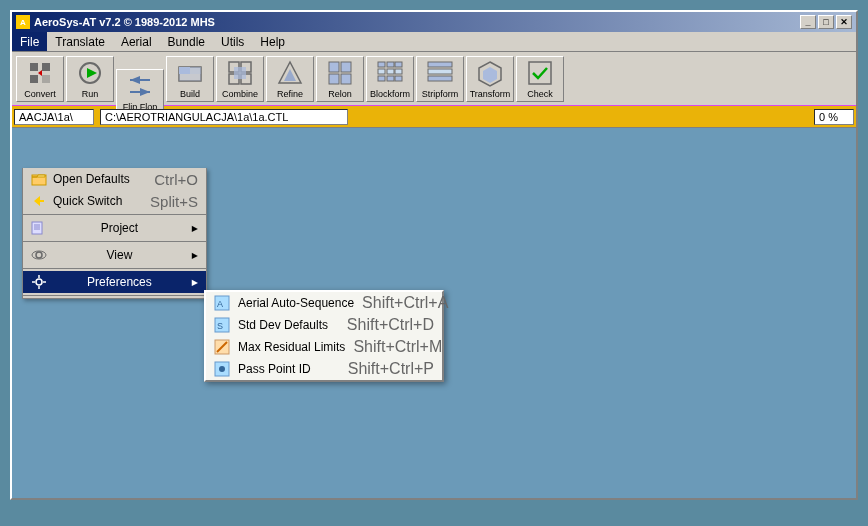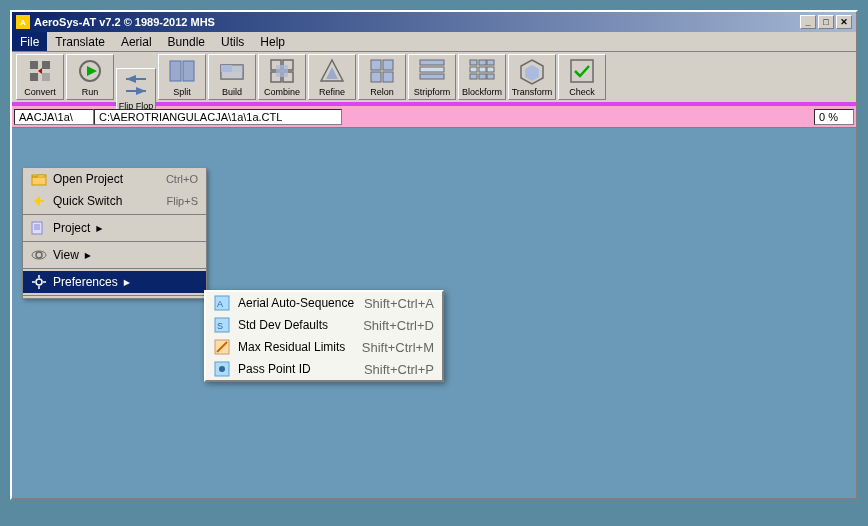--- a/index.html
+++ b/index.html
@@ -92,21 +92,21 @@
       color: white;
     }
 
     
     .toolbar {
       background: #d4d0c8;
       height: 54px;
       display: flex;
       align-items: center;
       padding: 2px 4px;
-      border-bottom: 4px solid #d946ef;
+      border-bottom: 1px solid #d946ef;
       gap: 2px;
     }
     .tool-btn {
       width: 48px;
       height: 46px;
       background: #d4d0c8;
       border: 1px solid #ffffff;
       border-right-color: #808080;
       border-bottom-color: #808080;
       display: flex;
@@ -125,28 +125,28 @@
       justify-content: center;
       font-size: 16px;
     }
     .tool-label {
       font-size: 9px;
       text-align: center;
     }
 
     
     .addressbar {
-      background: #f9a8d4;
+      background: #eab308;
       height: 22px;
       display: flex;
       align-items: center;
       border-bottom: 1px solid #808080;
       font-size: 11px;
       padding: 0 2px;
-      gap: 0;
+      gap: 6px;
     }
     .address-field {
       background: white;
       border: 1px inset #808080;
       height: 16px;
       display: flex;
       align-items: center;
       padding: 0 4px;
       font-size: 11px;
     }
@@ -185,26 +185,26 @@
       display: flex;
       align-items: center;
       padding: 3px 8px;
       cursor: pointer;
       gap: 6px;
       white-space: nowrap;
       font-size: 12px;
       height: 22px;
     }
     .dropdown-item.has-submenu {
-      justify-content: flex-start;
+      justify-content: space-between;
     }
     .dropdown-item .shortcut {
       margin-left: auto;
       color: #666;
-      font-size: 11px;
+      font-size: 15px;
       text-align: right;
     }
     .dropdown-item .item-icon {
       width: 16px;
       height: 16px;
       display: flex;
       align-items: center;
       justify-content: center;
       flex-shrink: 0;
     }
@@ -239,21 +239,21 @@
       padding: 3px 8px;
       cursor: pointer;
       gap: 8px;
       height: 22px;
       white-space: nowrap;
       font-size: 12px;
     }
     .pref-panel-item .shortcut {
       margin-left: auto;
       color: #666;
-      font-size: 13px;
+      font-size: 16px;
     }
     .pref-item-icon {
       width: 16px;
       height: 16px;
       flex-shrink: 0;
       display: flex;
       align-items: center;
       justify-content: center;
     }
 
@@ -307,41 +307,32 @@
     <div class="tool-btn">
       <div class="tool-icon">
         <svg width="28" height="28" viewBox="0 0 28 28">
           <circle cx="14" cy="14" r="10" fill="none" stroke="#6a6a6a" stroke-width="2"></circle>
           <polygon points="11,9 11,19 21,14" fill="#00aa00"></polygon>
         </svg>
       </div>
       <div class="tool-label">Run</div>
     </div>
 
-    <div class="tool-btn" style="width:40px;margin-top:27px;">
+    <div class="tool-btn" style="width:48px;margin-top:27px;">
       <div class="tool-icon">
         <svg width="28" height="28" viewBox="0 0 28 28">
           <polygon points="4,8 14,4 14,12" fill="#5577aa"></polygon>
           <polygon points="24,20 14,16 14,24" fill="#5577aa"></polygon>
           <line x1="4" y1="8" x2="24" y2="8" stroke="#5577aa" stroke-width="2"></line>
           <line x1="4" y1="20" x2="24" y2="20" stroke="#5577aa" stroke-width="2"></line>
         </svg>
       </div>
       <div class="tool-label">Flip Flop</div>
     </div>
 
-    <div class="tool-btn">
-      <div class="tool-icon">
-        <svg width="28" height="28" viewBox="0 0 28 28">
-          <rect x="2" y="4" width="11" height="20" fill="#99aacc" stroke="#5577aa" stroke-width="1"></rect>
-          <rect x="15" y="4" width="11" height="20" fill="#99aacc" stroke="#5577aa" stroke-width="1"></rect>
-        </svg>
-      </div>
-      <div class="tool-label">Split</div>
-    </div>
 
     <div class="tool-btn">
       <div class="tool-icon">
         <svg width="28" height="28" viewBox="0 0 28 28">
           <rect x="3" y="8" width="22" height="14" fill="none" stroke="#6a6a6a" stroke-width="1.5"></rect>
           <rect x="3" y="8" width="11" height="7" fill="#aabbdd"></rect>
           <rect x="14" y="8" width="11" height="7" fill="#aabbdd" opacity="0.5"></rect>
           <rect x="3" y="15" width="22" height="7" fill="#aabbdd" opacity="0.3"></rect>
         </svg>
       </div>
@@ -374,31 +365,20 @@
     <div class="tool-btn">
       <div class="tool-icon">
         <svg width="28" height="28" viewBox="0 0 28 28">
           <rect x="3" y="3" width="10" height="10" fill="#aabbdd" stroke="#6a6a6a" stroke-width="1"></rect>
           <rect x="15" y="3" width="10" height="10" fill="#aabbdd" stroke="#6a6a6a" stroke-width="1"></rect>
           <rect x="3" y="15" width="10" height="10" fill="#aabbdd" stroke="#6a6a6a" stroke-width="1"></rect>
           <rect x="15" y="15" width="10" height="10" fill="#aabbdd" stroke="#6a6a6a" stroke-width="1"></rect>
         </svg>
       </div>
       <div class="tool-label">Relon</div>
-    </div>
-
-    <div class="tool-btn">
-      <div class="tool-icon">
-        <svg width="28" height="28" viewBox="0 0 28 28">
-          <rect x="2" y="3" width="24" height="5" fill="#aabbdd" stroke="#6a6a6a" stroke-width="1"></rect>
-          <rect x="2" y="10" width="24" height="5" fill="#ccddee" stroke="#6a6a6a" stroke-width="1"></rect>
-          <rect x="2" y="17" width="24" height="5" fill="#aabbdd" stroke="#6a6a6a" stroke-width="1"></rect>
-        </svg>
-      </div>
-      <div class="tool-label">Stripform</div>
     </div>
 
     <div class="tool-btn">
       <div class="tool-icon">
         <svg width="28" height="28" viewBox="0 0 28 28">
           <rect x="2" y="3" width="7" height="5" fill="#aabbdd" stroke="#6a6a6a" stroke-width="1"></rect>
           <rect x="11" y="3" width="7" height="5" fill="#aabbdd" stroke="#6a6a6a" stroke-width="1"></rect>
           <rect x="19" y="3" width="7" height="5" fill="#aabbdd" stroke="#6a6a6a" stroke-width="1"></rect>
           <rect x="2" y="10" width="7" height="5" fill="#ccddee" stroke="#6a6a6a" stroke-width="1"></rect>
           <rect x="11" y="10" width="7" height="5" fill="#ccddee" stroke="#6a6a6a" stroke-width="1"></rect>
@@ -407,20 +387,31 @@
           <rect x="11" y="17" width="7" height="5" fill="#aabbdd" stroke="#6a6a6a" stroke-width="1"></rect>
           <rect x="19" y="17" width="7" height="5" fill="#aabbdd" stroke="#6a6a6a" stroke-width="1"></rect>
         </svg>
       </div>
       <div class="tool-label">Blockform</div>
     </div>
 
     <div class="tool-btn">
       <div class="tool-icon">
         <svg width="28" height="28" viewBox="0 0 28 28">
+          <rect x="2" y="3" width="24" height="5" fill="#aabbdd" stroke="#6a6a6a" stroke-width="1"></rect>
+          <rect x="2" y="10" width="24" height="5" fill="#ccddee" stroke="#6a6a6a" stroke-width="1"></rect>
+          <rect x="2" y="17" width="24" height="5" fill="#aabbdd" stroke="#6a6a6a" stroke-width="1"></rect>
+        </svg>
+      </div>
+      <div class="tool-label">Stripform</div>
+    </div>
+
+    <div class="tool-btn">
+      <div class="tool-icon">
+        <svg width="28" height="28" viewBox="0 0 28 28">
           <polygon points="14,3 25,9 25,21 14,27 3,21 3,9" fill="none" stroke="#6a6a6a" stroke-width="1.5"></polygon>
           <polygon points="14,8 21,12 21,20 14,24 7,20 7,12" fill="#aabbdd"></polygon>
         </svg>
       </div>
       <div class="tool-label">Transform</div>
     </div>
 
     <div class="tool-btn">
       <div class="tool-icon">
         <svg width="28" height="28" viewBox="0 0 28 28">
@@ -448,32 +439,32 @@
 
     <div class="dropdown file-dropdown">
 
       <div class="dropdown-item">
         <span class="item-icon">
           <svg width="16" height="16" viewBox="0 0 16 16">
             <rect x="1" y="4" width="14" height="10" fill="#ffcc66" stroke="#cc9900" stroke-width="1"></rect>
             <polygon points="1,6 6,6 7,4 14,4 14,6" fill="#ffee99" stroke="#cc9900" stroke-width="1"></polygon>
           </svg>
         </span>
-        <span>Open Project</span>
+        <span>Open Defaults</span>
         <span class="shortcut">Ctrl+O</span>
       </div>
 
       <div class="dropdown-item">
         <span class="item-icon">
           <svg width="16" height="16" viewBox="0 0 16 16">
             <polygon points="3,8 9,3 9,7 13,7 13,9 9,9 9,13" fill="#ffcc00"></polygon>
           </svg>
         </span>
         <span>Quick Switch</span>
-        <span class="shortcut">Flip+S</span>
+        <span class="shortcut">Split+S</span>
       </div>
       <div class="dropdown-separator"></div>
 
       <div class="dropdown-item has-submenu">
         <span class="item-icon">
           <svg width="16" height="16" viewBox="0 0 16 16">
             <rect x="1" y="2" width="10" height="12" fill="#ddddff" stroke="#8888cc" stroke-width="1"></rect>
             <line x1="3" y1="5" x2="9" y2="5" stroke="#8888cc" stroke-width="1"></line>
             <line x1="3" y1="7" x2="9" y2="7" stroke="#8888cc" stroke-width="1"></line>
             <line x1="3" y1="9" x2="9" y2="9" stroke="#8888cc" stroke-width="1"></line>

